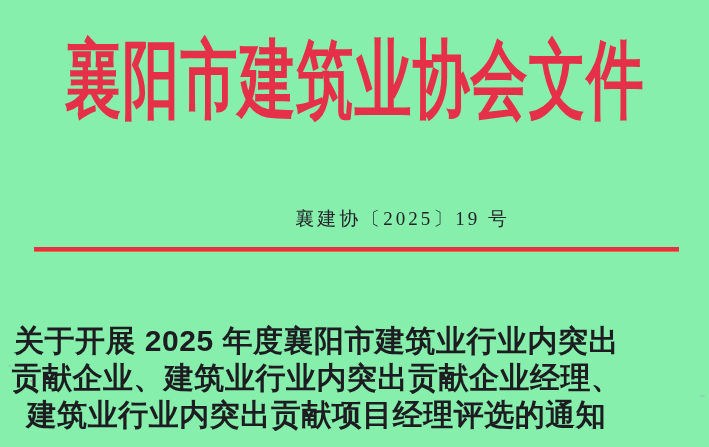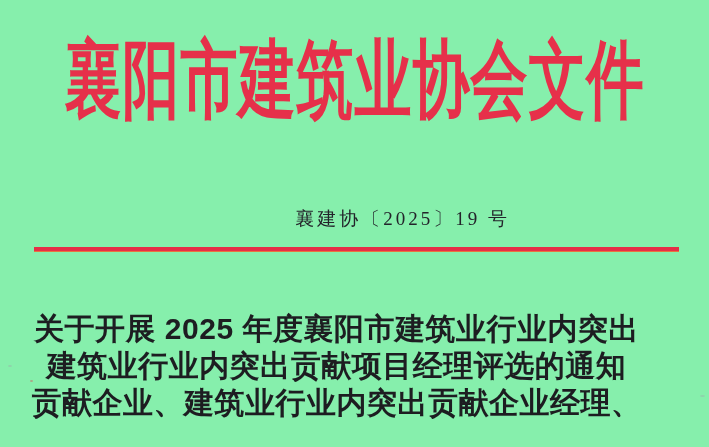--- a/index.html
+++ b/index.html
@@ -53,31 +53,30 @@
     top: 247px;
     left: 34px;
     width: 645px;
     height: 4px;
     background: #e62e47;
     border-bottom: 1px solid rgba(233, 172, 60, 0.55); 
   }
   
   .subject {
     position: absolute;
-    top: 310px;
+    top: 322px;
     left: 0;
     width: 633px;
     text-align: center;
     color: #1d1d21;
     font-family: "Liberation Sans", "DejaVu Sans", sans-serif;
     font-weight: bold;
     font-size: 30px;
     line-height: 37px;
     letter-spacing: 0.5px;
-    padding-left: 20px;
   }
   .subject-line {
     white-space: nowrap;
   }
   
   .scan-speck {
     position: absolute;
     background: rgba(160, 160, 170, 0.35);
     border-radius: 50%;
   }
@@ -91,21 +90,21 @@
 <div class="page">
 
   <div class="header-title">襄阳市建筑业协会文件</div>
 
   <div class="doc-number">襄建协〔2025〕19 号</div>
 
   <div class="red-divider"></div>
 
   <div class="subject">
     <div class="subject-line">关于开展 2025 年度襄阳市建筑业行业内突出</div>
+    <div class="subject-line">贡献企业、建筑业行业内突出贡献企业经理、</div>
     <div class="subject-line">建筑业行业内突出贡献项目经理评选的通知</div>
-    <div class="subject-line">贡献企业、建筑业行业内突出贡献企业经理、</div>
   </div>
 
   <div class="scan-speck speck-1"></div>
   <div class="scan-speck speck-2"></div>
   <div class="scan-speck speck-3"></div>
 
 </div>
 
 </body></html>

